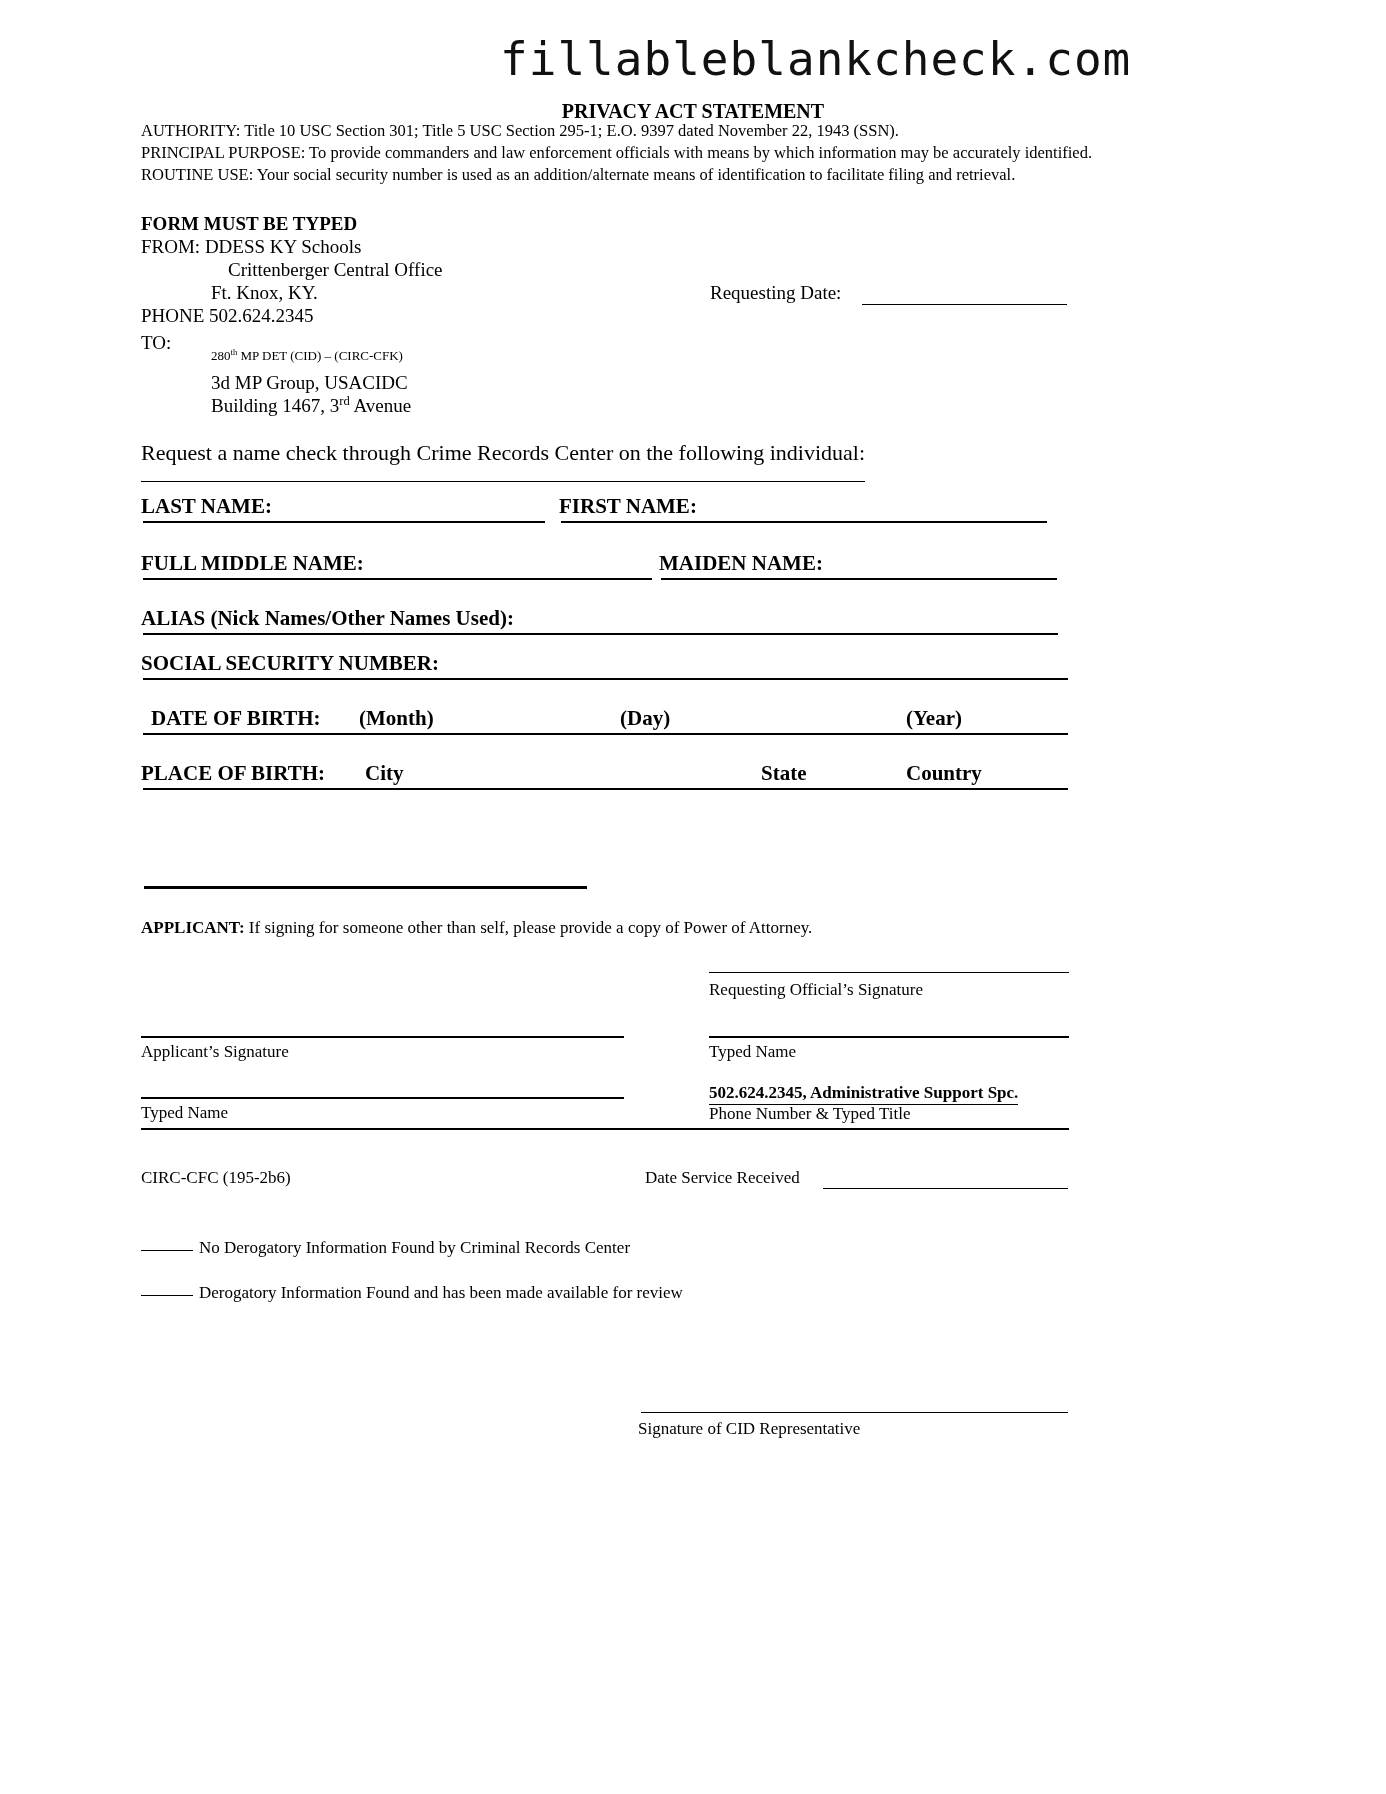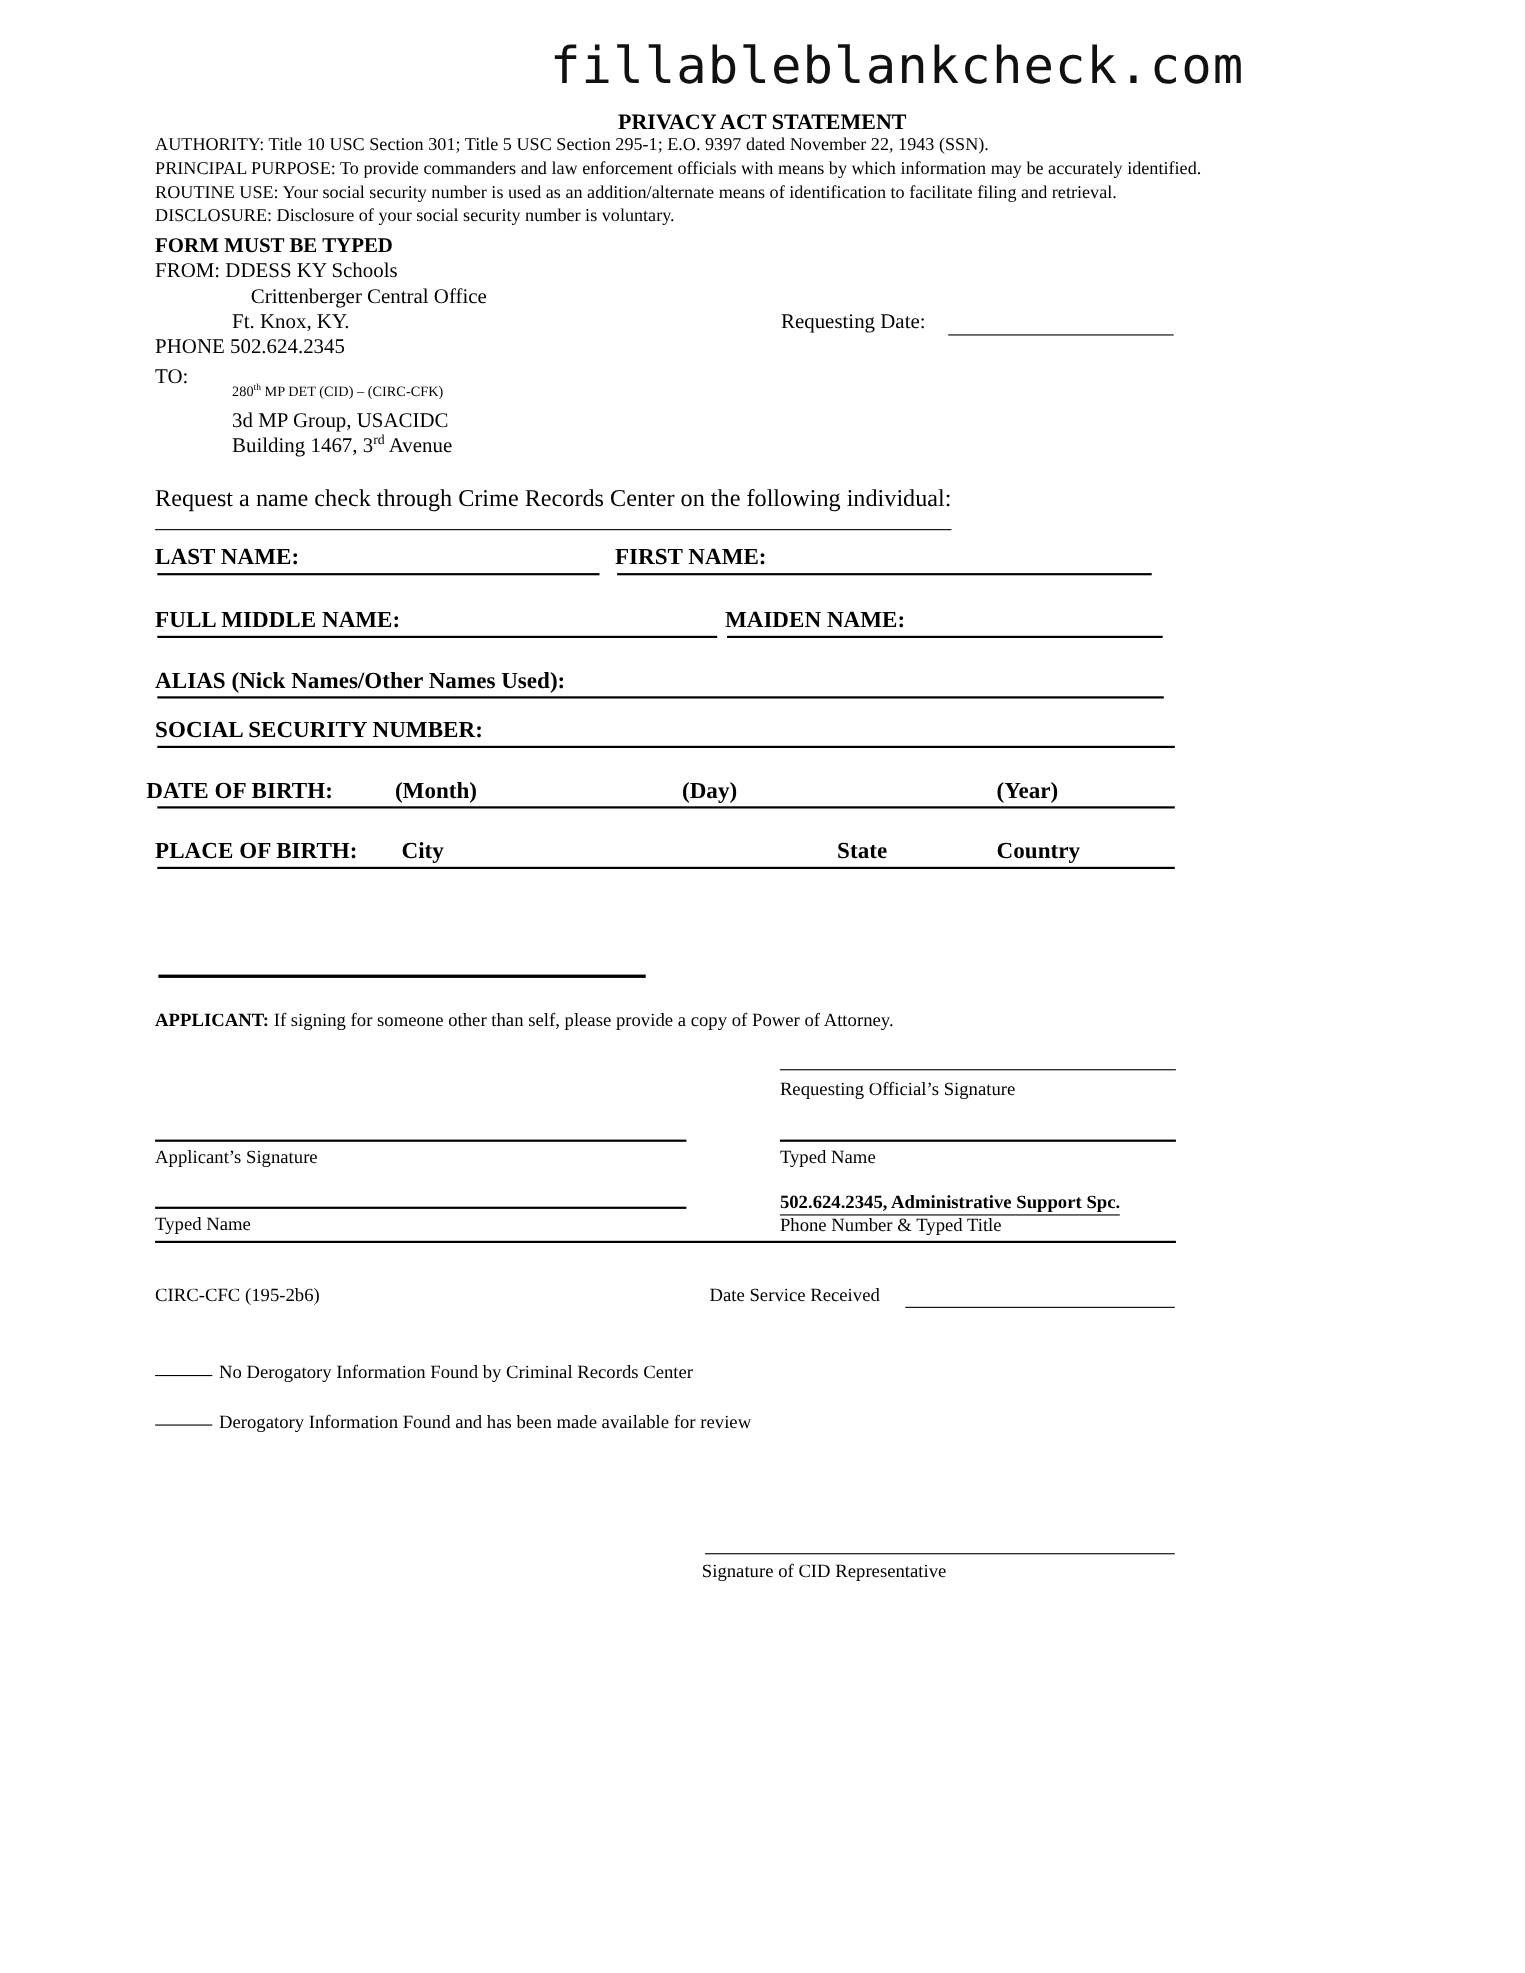--- a/index.html
+++ b/index.html
@@ -215,21 +215,20 @@
 <div class="page">
 
   <div class="watermark">fillableblankcheck.com</div>
 
   <div class="doc-subtitle">PRIVACY ACT STATEMENT</div>
 
   <div class="privacy-block">
     <div>AUTHORITY:  Title 10 USC Section 301; Title 5 USC Section 295-1; E.O. 9397 dated November 22, 1943 (SSN).</div>
     <div>PRINCIPAL PURPOSE:  To provide commanders and law enforcement officials with means by which information may be accurately identified.</div>
     <div>ROUTINE USE:  Your social security number is used as an addition/alternate means of identification to facilitate filing and retrieval.</div>
-    <div>DISCLOSURE:  Disclosure of your social security number is voluntary.</div>
   </div>
 
   <div class="form-typed">FORM MUST BE TYPED</div>
   <div class="from-line from-l1">FROM:  DDESS KY Schools</div>
   <div class="from-line from-l2">Crittenberger Central Office</div>
   <div class="from-line from-l3">Ft. Knox, KY.</div>
   <div class="from-line from-l4">PHONE 502.624.2345</div>
 
   <div class="req-date-label">Requesting Date:</div>
   <div class="req-date-rule"></div>
@@ -250,21 +249,21 @@
   <div class="rule" style="left:143px; top:578px; width:509px;"></div>
   <div class="field-label" style="left:659px; top:551px;">MAIDEN NAME:</div>
   <div class="rule" style="left:661px; top:578px; width:396px;"></div>
 
   <div class="field-label" style="left:141px; top:606px;">ALIAS (Nick Names/Other Names Used):</div>
   <div class="rule" style="left:143px; top:633px; width:915px;"></div>
 
   <div class="field-label" style="left:141px; top:651px;">SOCIAL SECURITY NUMBER:</div>
   <div class="rule" style="left:143px; top:678px; width:925px;"></div>
 
-  <div class="field-label" style="left:133px; top:706px;">DATE OF BIRTH:</div>
+  <div class="field-label" style="left:151px; top:706px;">DATE OF BIRTH:</div>
   <div class="field-label" style="left:359px; top:706px;">(Month)</div>
   <div class="field-label" style="left:620px; top:706px;">(Day)</div>
   <div class="field-label" style="left:906px; top:706px;">(Year)</div>
   <div class="rule" style="left:143px; top:733px; width:925px;"></div>
 
   <div class="field-label" style="left:141px; top:761px;">PLACE OF BIRTH:</div>
   <div class="field-label" style="left:365px; top:761px;">City</div>
   <div class="field-label" style="left:761px; top:761px;">State</div>
   <div class="field-label" style="left:906px; top:761px;">Country</div>
   <div class="rule" style="left:143px; top:788px; width:925px;"></div>

